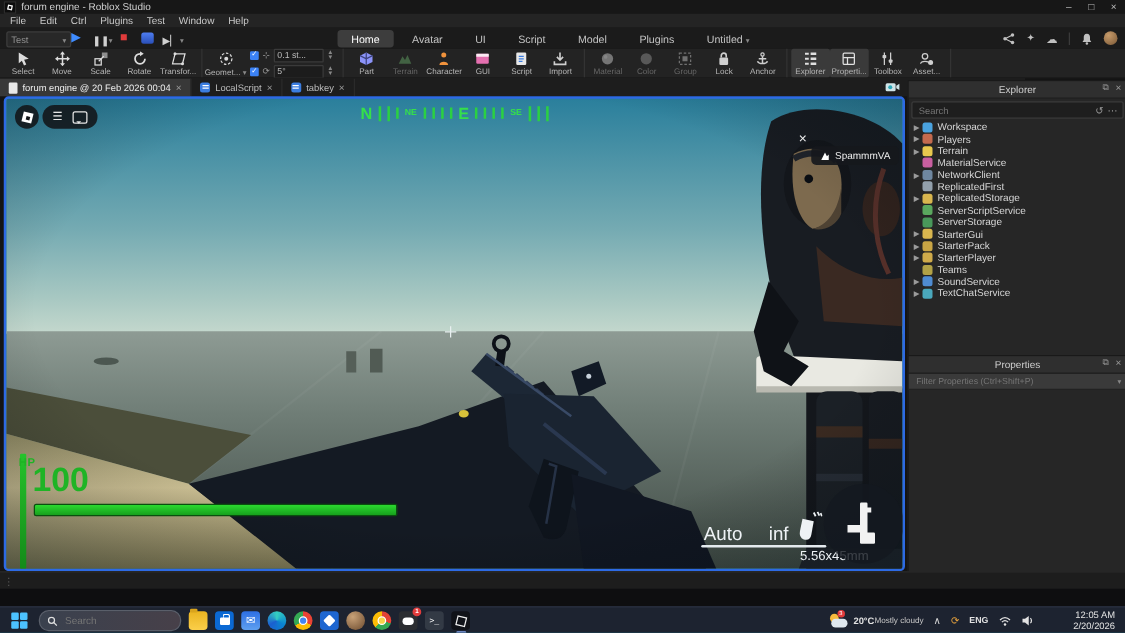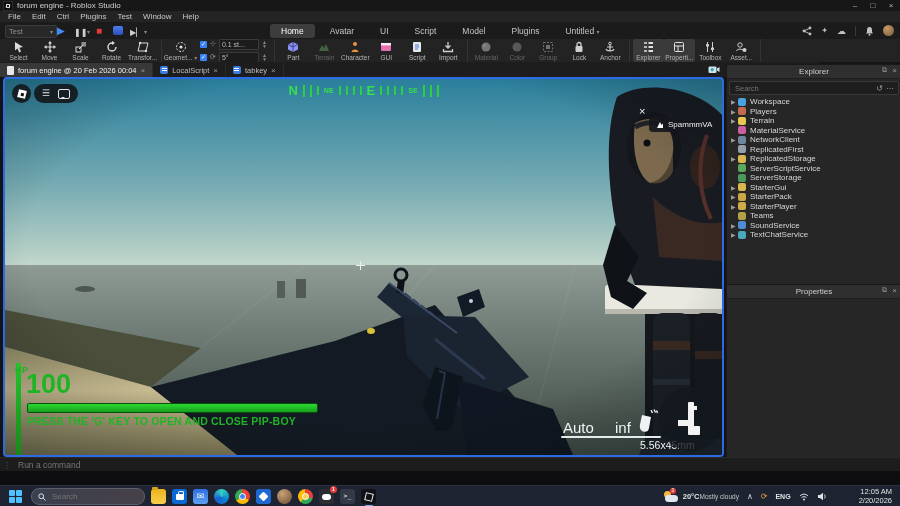--- a/index.html
+++ b/index.html
@@ -529,21 +529,20 @@
       </svg>
     <span>SpammmVA</span>
   </div>
 
   <span class="crosshair abs"></span>
 
   <div class="hpbarv abs"></div>
   <div class="hplabel hpgreen abs">HP</div>
   <div class="hpvalue hpgreen abs">100</div>
   <div class="hpbar abs"></div>
-  <div class="hphint hpgreen abs">PRESS THE 'G' KEY TO OPEN AND CLOSE PIP-BOY</div>
 
   <div class="firemode ammotxt abs">Auto</div>
   <div class="ammocount ammotxt abs">inf</div>
   <svg class="magico abs" width="20" height="26" viewBox="0 0 20 26">
     <path d="M13,1 l1.5,3 M16,0.5 l1.5,3 M18.5,1.5 l1,2.5" stroke="#eef2f5" stroke-width="1.4"></path>
     <path d="M4,6 L13,8 L11,19 Q10,24 5,22.5 Q1,21 2,15.5 Z" fill="#eef2f5"></path>
   </svg>
   <div class="ammoline abs"></div>
   <div class="range ammotxt abs">0 m</div>
   <div class="caliber ammotxt abs">5.56x45mm</div>
@@ -648,25 +647,28 @@
       </div>
   </div>
 </div>
 
 <div id="propspanel" class="panel abs">
   <div class="phead">
     <span>Properties</span>
     <span class="pic">⧉</span>
     <span class="px">×</span>
   </div>
+  <div class="filterrow">
+    <input placeholder="Filter Properties (Ctrl+Shift+P)" style="">
+    <span class="dd">▾</span>
+  </div>
 </div>
 
 <div id="cmdbar" class="abs">
   <span class="grip">⋮</span>
-  <input placeholder="Run a command" style="">
 </div>
 <div id="gapbar" class="abs"></div>
 
 <div id="taskbar" class="abs">
   <div class="startico">
       <b></b>
       <b></b>
       <b></b>
       <b></b>
     </div>

